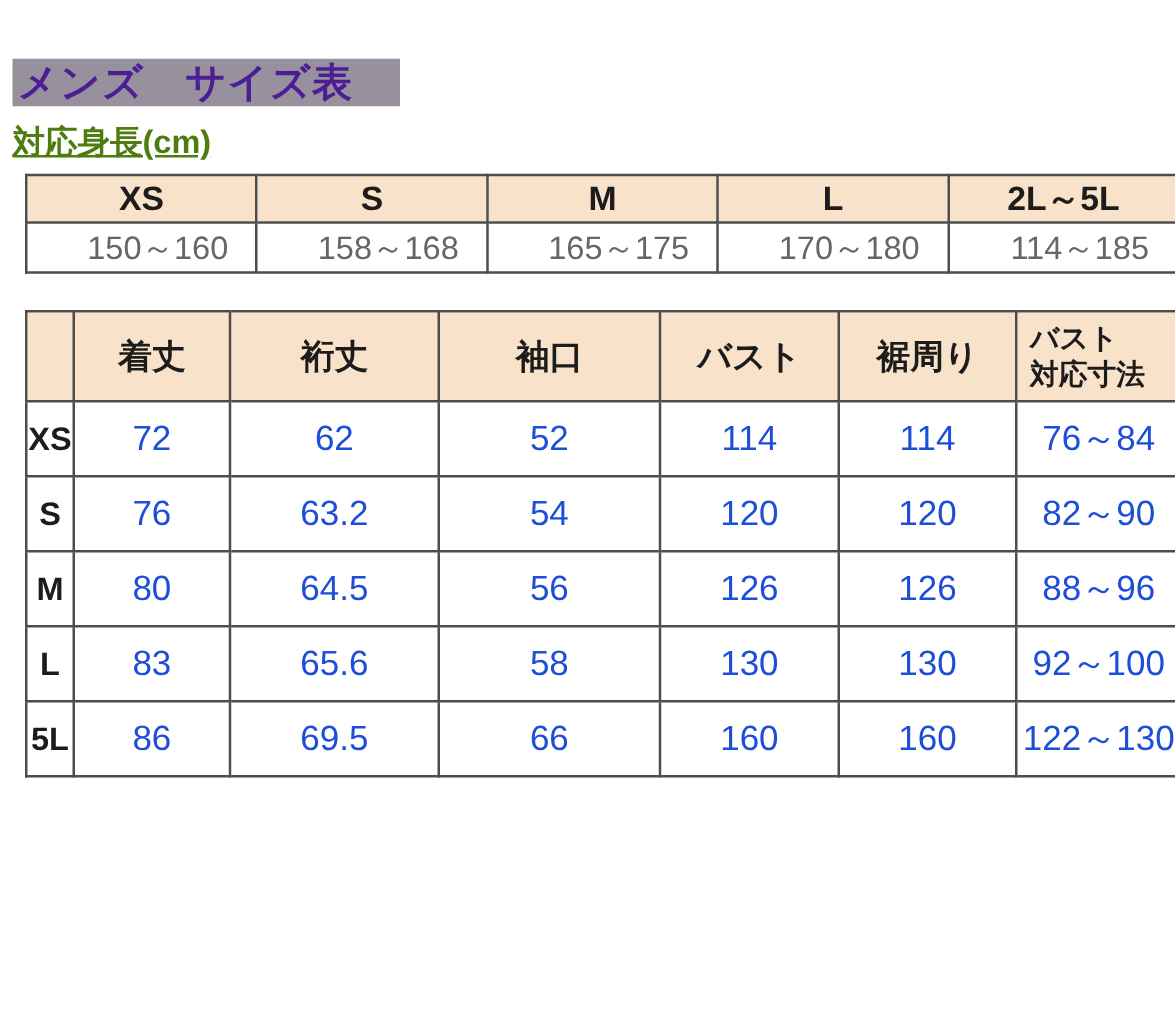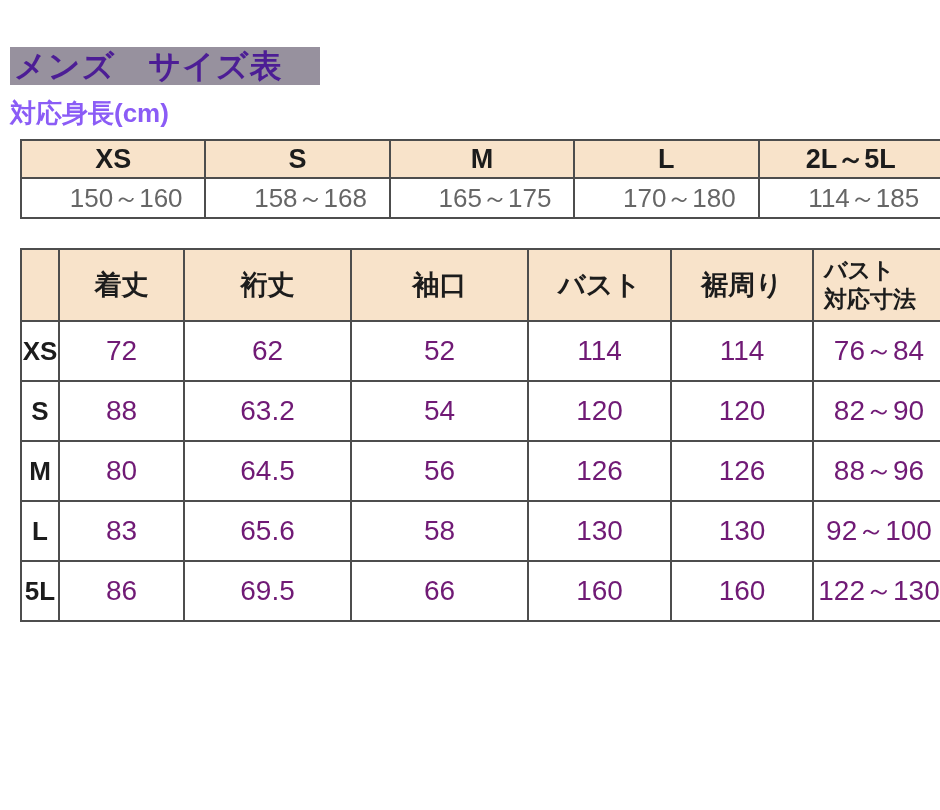--- a/index.html
+++ b/index.html
@@ -33,21 +33,22 @@
     letter-spacing: 1px;
   }
 
   
   .height-label {
     position: absolute;
     left: 10px;
     top: 96px;
     font-size: 26px;
     font-weight: bold;
-    color: #8b5cf6;
+    color: #4d7c0f;
+    text-decoration: underline;
   }
 
   table {
     border-collapse: collapse;
     table-layout: fixed;
     position: absolute;
     left: 20px;
     background: #ffffff;
   }
   th, td {
@@ -96,21 +97,21 @@
     background: #ffffff;
     font-size: 26px;
     font-weight: bold;
     color: #1c1c1c;
     word-break: break-all;
     line-height: 0.95;
   }
   .size-table tbody td {
     height: 58px;
     font-size: 28px;
-    color: #701a75;
+    color: #1d4ed8;
     background: #ffffff;
   }
 </style>
 </head>
 <body>
 
 <div class="canvas">
 
   <div class="title-bar">メンズ　サイズ表</div>
 
@@ -171,21 +172,21 @@
         <th>XS</th>
         <td>72</td>
         <td>62</td>
         <td>52</td>
         <td>114</td>
         <td>114</td>
         <td>76～84</td>
       </tr>
       <tr>
         <th>S</th>
-        <td>88</td>
+        <td>76</td>
         <td>63.2</td>
         <td>54</td>
         <td>120</td>
         <td>120</td>
         <td>82～90</td>
       </tr>
       <tr>
         <th>M</th>
         <td>80</td>
         <td>64.5</td>

